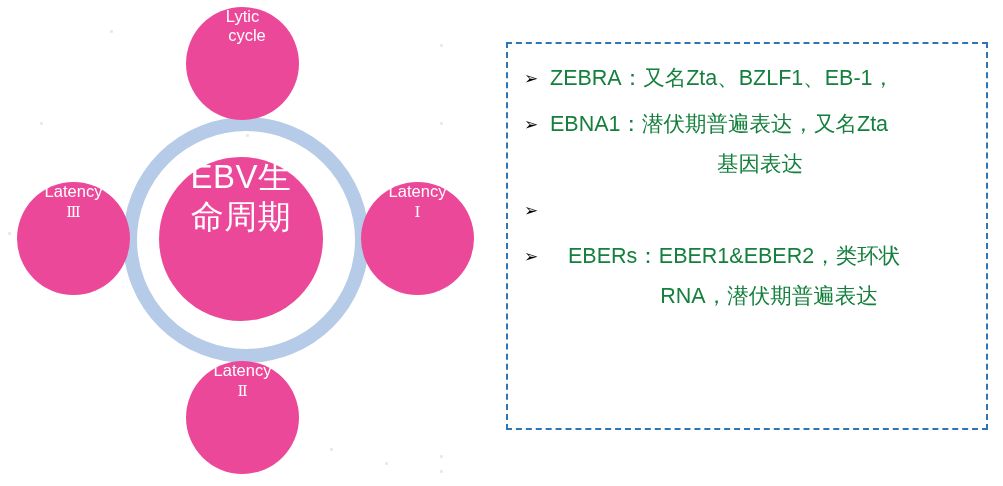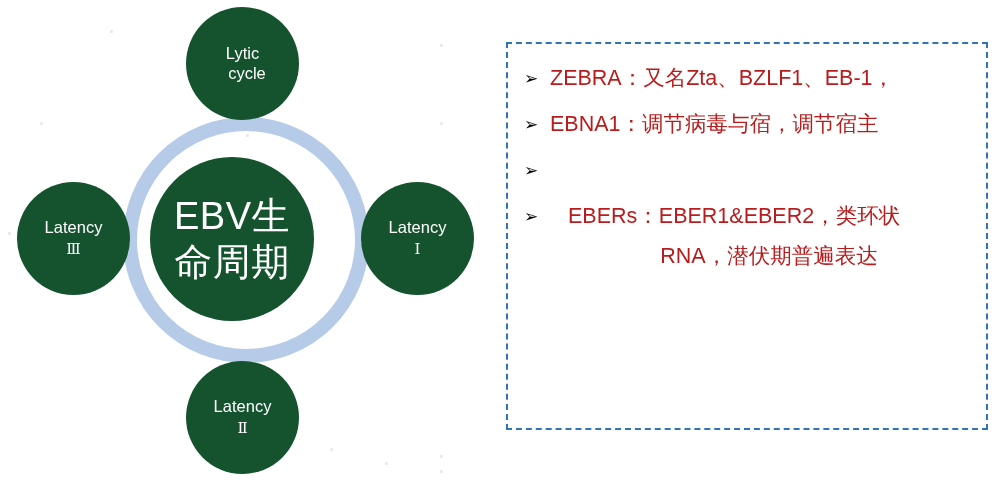--- a/index.html
+++ b/index.html
@@ -34,25 +34,25 @@
     width: 246px;
     height: 246px;
     border-radius: 50%;
     border: 14px solid #b6cbe7;
     box-sizing: border-box;
   }
 
   .node-circle {
     position: absolute;
     border-radius: 50%;
-    background: #14532d;
+    background: #ec4899;
     display: flex;
     flex-direction: column;
     align-items: center;
-    justify-content: center;
+    justify-content: flex-start;
     color: #ffffff;
     text-align: center;
     line-height: 1.18;
     box-sizing: border-box;
   }
 
   .node-small {
     width: 113px;
     height: 113px;
     font-size: 16.5px;
@@ -65,25 +65,25 @@
 
   #node-lytic   { left: 186px; top: 7px; }
   #node-lat1    { left: 361px; top: 182px; }
   #node-lat2    { left: 186px; top: 361px; }
   #node-lat3    { left: 17px;  top: 182px; }
 
   #node-lytic .node-line1 { display:block; }
   #node-lytic .node-line2 { display:block;margin-left:9px; }
 
   #node-center {
-    left: 150px;
+    left: 159px;
     top: 157px;
     width: 164px;
     height: 164px;
-    font-size: 38px;
+    font-size: 33px;
     line-height: 1.22;
     letter-spacing: 0.5px;
   }
   #node-center .center-line { display: block; white-space: nowrap; }
 
   
   .speckle {
     position: absolute;
     width: 3px;
     height: 3px;
@@ -121,21 +121,21 @@
     line-height: 40px;
     color: #000000;
     text-align: left;
     font-family: "DejaVu Sans", sans-serif;
   }
 
   .info-text {
     flex: 1 1 auto;
     font-size: 21.5px;
     line-height: 40px;
-    color: #b91c1c;
+    color: #15803d;
     text-align: center;
   }
   .info-text .info-line { display: block; }
   .info-text .info-line.first { text-align: left; }
 
   
   #info-item-4 .bullet-arrow { width: 44px; }
 </style>
 </head>
 <body>
@@ -186,21 +186,22 @@
   <div class="info-item" id="info-item-1">
     <span class="bullet-arrow">➢</span>
     <span class="info-text">
       <span class="info-line first">ZEBRA：又名Zta、BZLF1、EB-1，</span>
     </span>
   </div>
 
   <div class="info-item" id="info-item-2">
     <span class="bullet-arrow">➢</span>
     <span class="info-text">
-      <span class="info-line first">EBNA1：调节病毒与宿，调节宿主</span>
+      <span class="info-line first">EBNA1：潜伏期普遍表达，又名Zta</span>
+      <span class="info-line">基因表达</span>
     </span>
   </div>
 
   <div class="info-item" id="info-item-3">
     <span class="bullet-arrow">➢</span>
     <span class="info-text">
     </span>
   </div>
 
   <div class="info-item" id="info-item-4">

